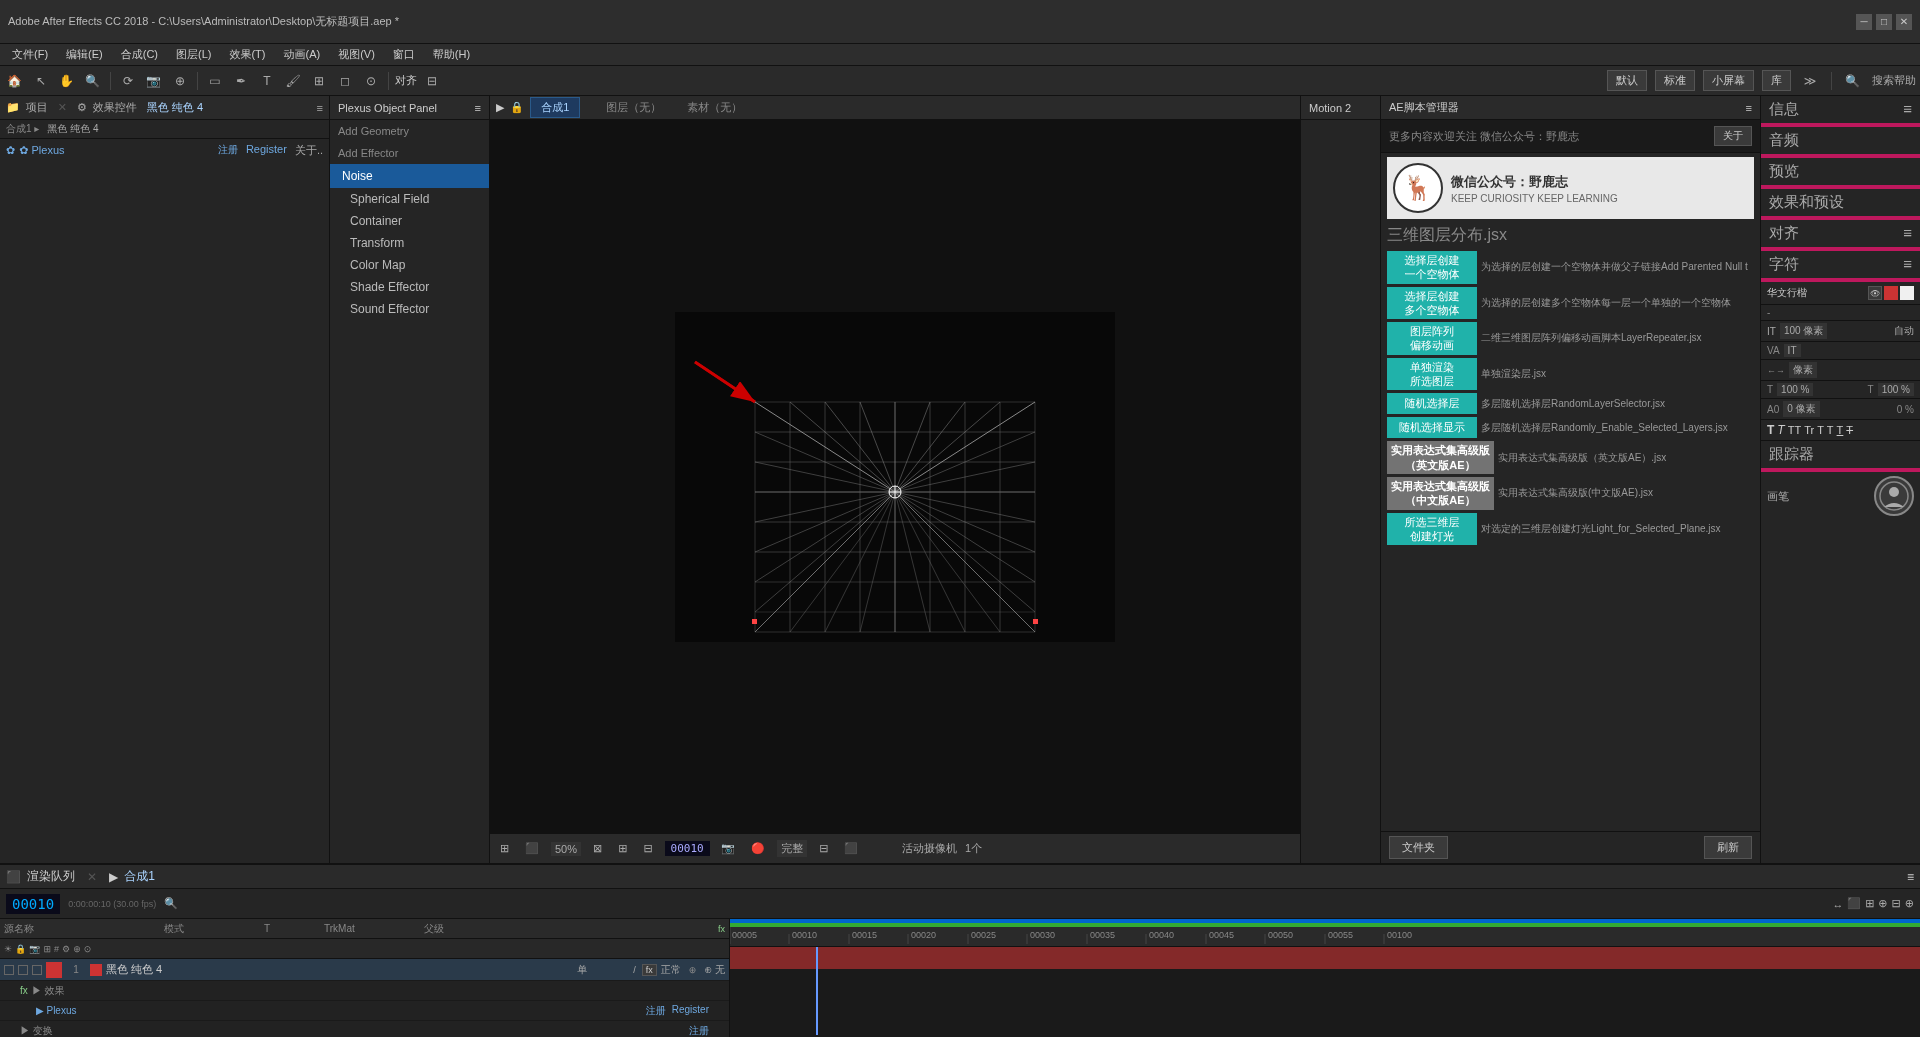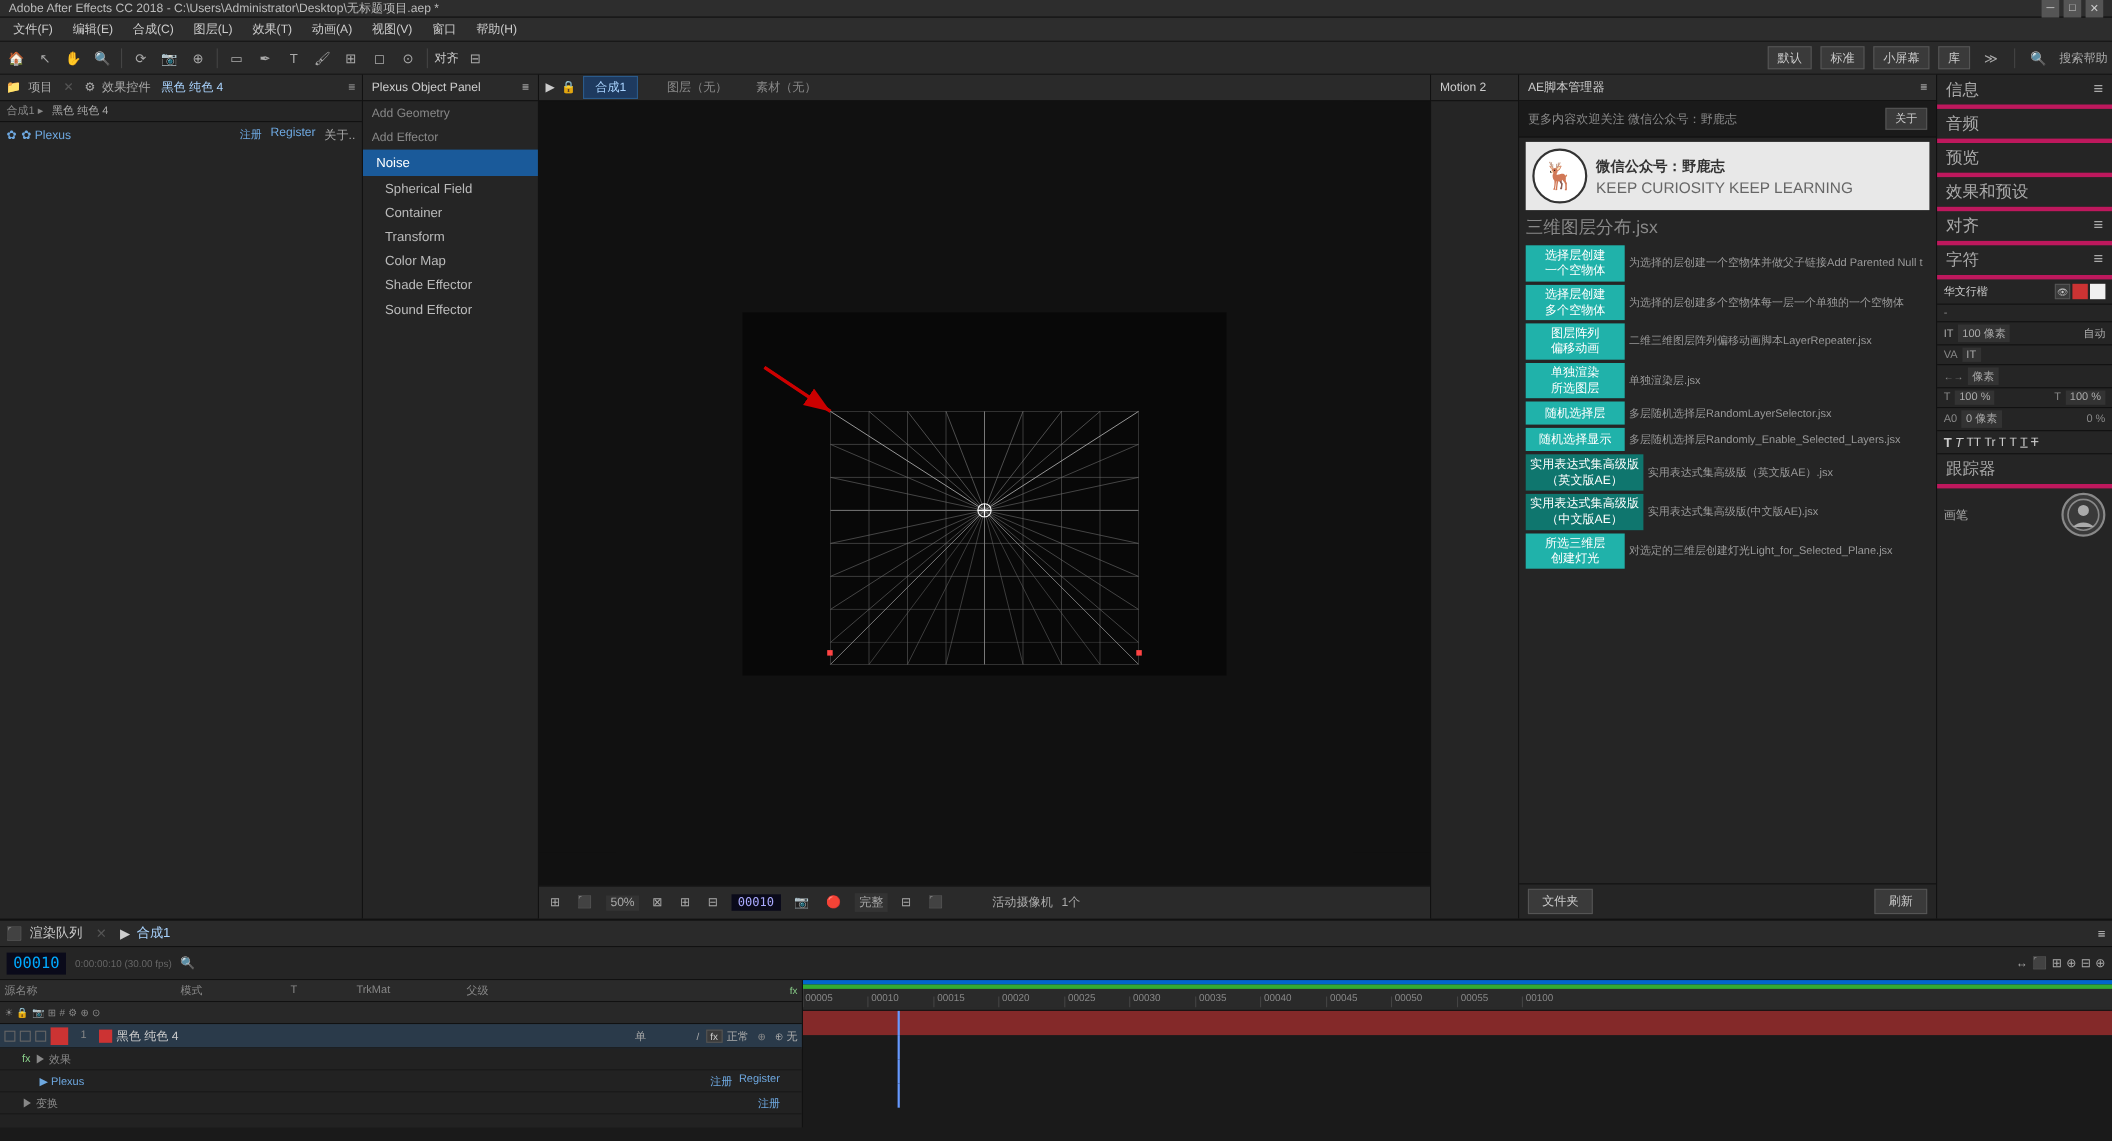--- a/index.html
+++ b/index.html
@@ -10,21 +10,21 @@
       font-size: 12px;
       width: 1920px;
       height: 1037px;
       overflow: hidden;
       position: relative;
     }
 
     
     .title-bar {
       background: #2d2d2d;
-      height: 16px;
+      height: 44px;
       display: flex;
       align-items: center;
       padding: 0 8px;
       border-bottom: 1px solid #111;
       position: relative;
     }
     .title-bar-text {
       font-size: 11px;
       color: #bbb;
       flex: 1;
@@ -316,21 +316,21 @@
       font-family: 'Microsoft YaHei', sans-serif;
     }
     .script-desc {
       font-size: 10px;
       color: #999;
       flex: 1;
       overflow: hidden;
       text-overflow: ellipsis;
       white-space: nowrap;
     }
-    .script-btn.yellow { background: #0f766e; }
+    .script-btn.yellow { background: #737373; font-weight: bold; }
 
     .right-footer {
       display: flex;
       align-items: flex-start;
       justify-content: space-between;
       padding: 4px 8px;
       border-top: 1px solid #111;
       margin-top: auto;
     }
     .folder-btn {
@@ -790,21 +790,21 @@
 
     <div class="wechat-banner">
       <span>更多内容欢迎关注 微信公众号：野鹿志</span>
       <button style="background:#3a3a3a;border:1px solid #555;color:#ccc;padding:2px 8px;font-size:10px;cursor:pointer;">关于</button>
     </div>
 
     <div class="wechat-logo-box" style="margin:4px 6px;background:#e8e8e8;padding:6px;display:flex;align-items:center;gap:8px;">
       <div class="deer-icon">🦌</div>
       <div class="wechat-text-area">
         <div style="font-size:13px;font-weight:bold;color:#333;">微信公众号：野鹿志</div>
-        <div style="font-size:14px;color:#666;">KEEP CURIOSITY KEEP LEARNING</div>
+        <div style="font-size:10px;color:#666;">KEEP CURIOSITY KEEP LEARNING</div>
       </div>
     </div>
 
     <div style="font-size:16px;color:#888;margin:2px 6px;">三维图层分布.jsx</div>
 
     <div class="script-row">
       <button class="script-btn" style="white-space:pre-line;line-height:1.3;padding:2px 4px;">选择层创建
 一个空物体</button>
       <span class="script-desc">为选择的层创建一个空物体并做父子链接Add Parented Null t</span>
     </div>

